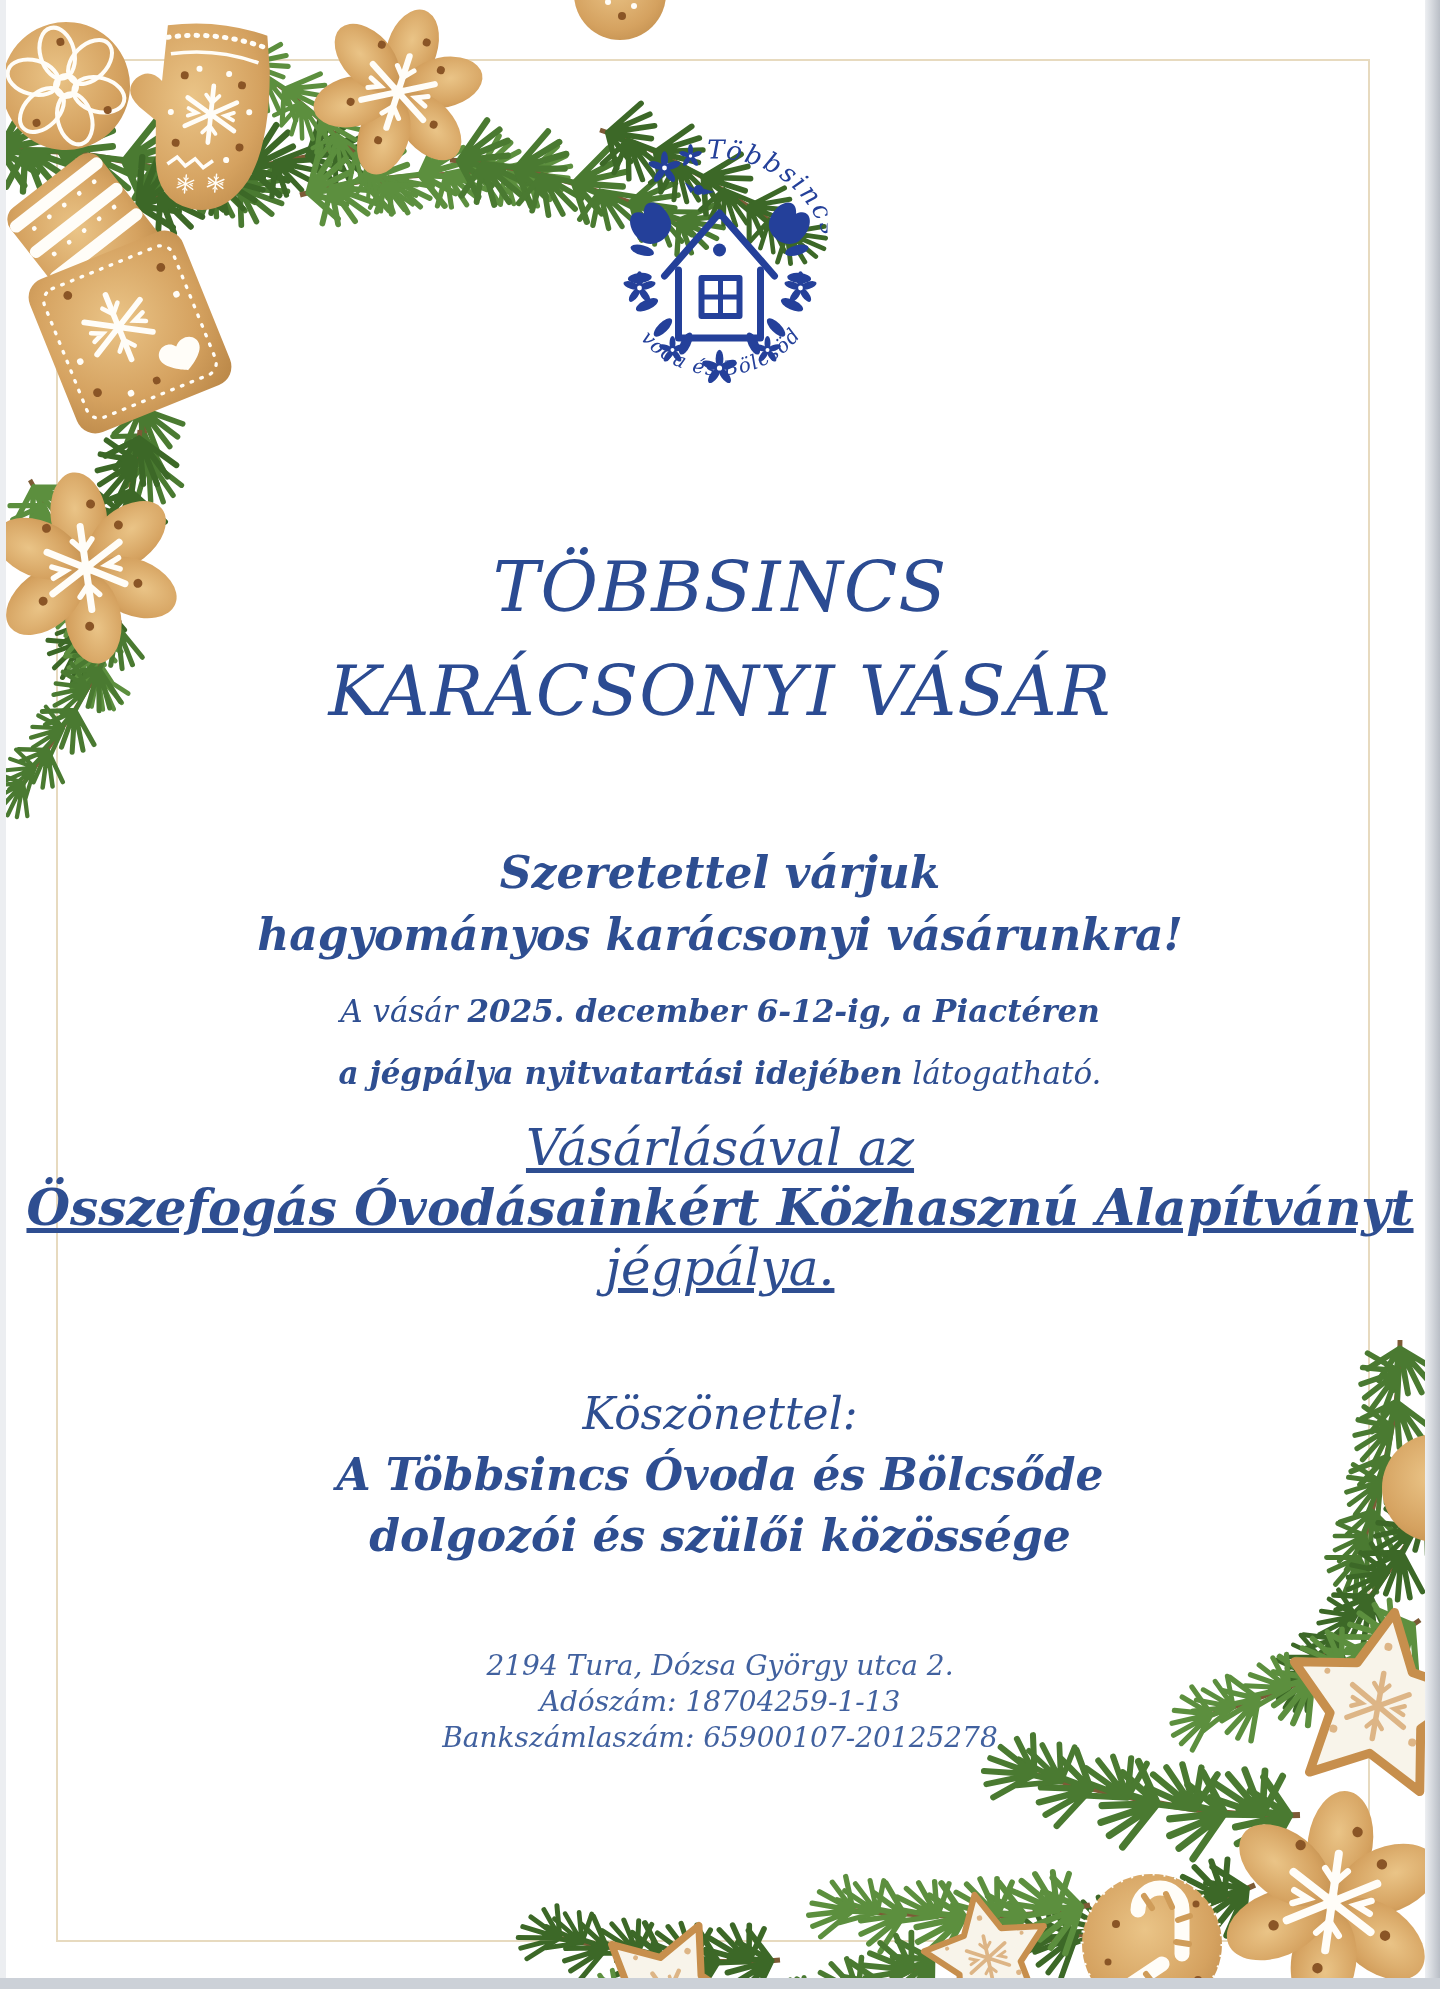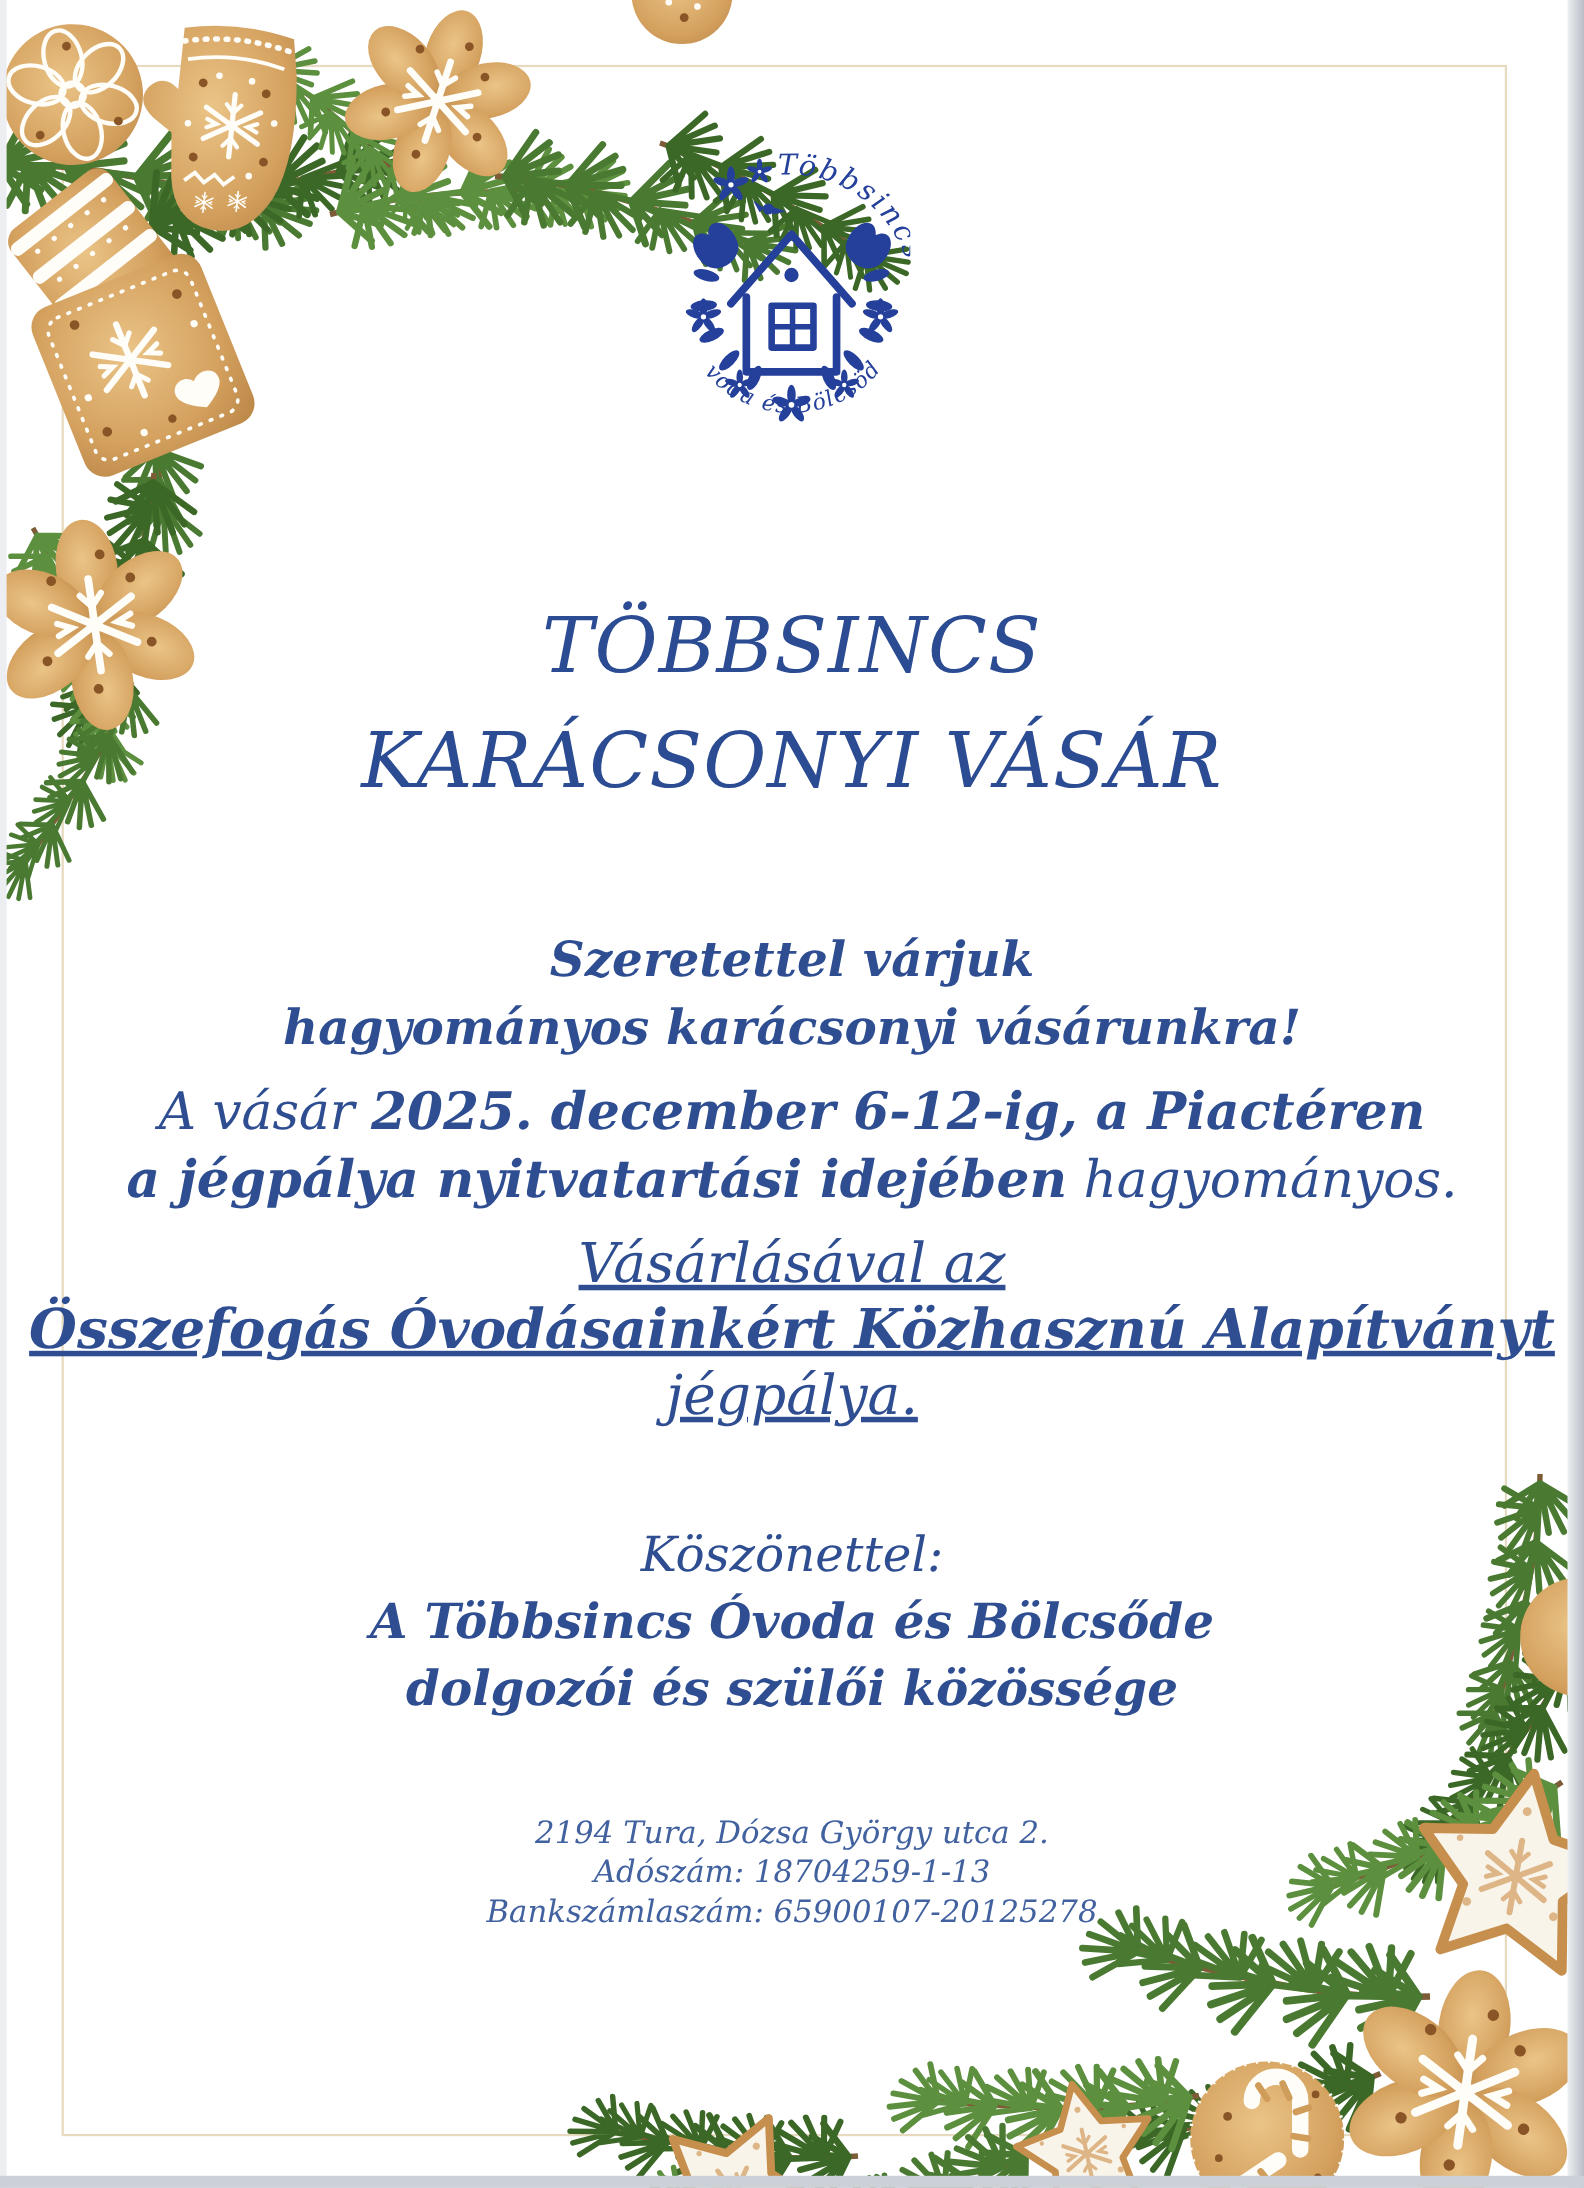--- a/index.html
+++ b/index.html
@@ -16,21 +16,21 @@
   .block{position:absolute;left:0;width:100%;margin:0;text-align:center;z-index:3;
          font-style:italic;color:#2e4e91;}
   .line{display:block;}
   .b{font-weight:bold;}
   .r{font-weight:normal;}
   h1.title{position:absolute;left:0;width:100%;margin:0;text-align:center;z-index:3;
            top:535px;font-style:italic;font-weight:400;color:#2b4b92;
            font-size:70px;line-height:104px;letter-spacing:1px;}
   h1.title span{display:block;}
   .welcome{top:842px;font-size:44px;line-height:62px;}
-  .details{top:980px;font-size:47px;line-height:62px;}
+  .details{top:980px;font-size:31px;line-height:62px;}
   .support{top:1118px;font-size:50px;line-height:60px;text-decoration:underline;}
   .thanks{top:1383px;font-size:44px;line-height:61px;}
   .footer{top:1648px;font-size:28px;line-height:36px;color:#41619f;}
   .edge{position:absolute;z-index:5;}
   .edge-left{left:0;top:0;width:6px;height:100%;background:#eceef1;}
   .edge-right{right:0;top:0;width:15px;height:100%;background:linear-gradient(90deg,#edeff2,#b9bec6);}
   .edge-bottom{left:0;bottom:0;width:100%;height:11px;background:#ccd1d8;}
 </style>
 </head>
 <body>
@@ -318,21 +318,21 @@
     <span>KARÁCSONYI VÁSÁR</span>
   </h1>
 
   <p class="block welcome">
     <span class="line b">Szeretettel várjuk</span>
     <span class="line b">hagyományos karácsonyi vásárunkra!</span>
   </p>
 
   <p class="block details">
     <span class="line"><span class="r">A vásár </span><span class="b">2025. december 6-12-ig, a Piactéren</span></span>
-    <span class="line"><span class="b">a jégpálya nyitvatartási idejében</span><span class="r"> hagyományos.</span></span>
+    <span class="line"><span class="b">a jégpálya nyitvatartási idejében</span><span class="r"> látogatható.</span></span>
   </p>
 
   <p class="block support">
     <span class="line r">Vásárlásával az</span>
     <span class="line b">Összefogás Óvodásainkért Közhasznú Alapítványt</span>
     <span class="line r">jégpálya.</span>
   </p>
 
   <p class="block thanks">
     <span class="line r">Köszönettel:</span>

